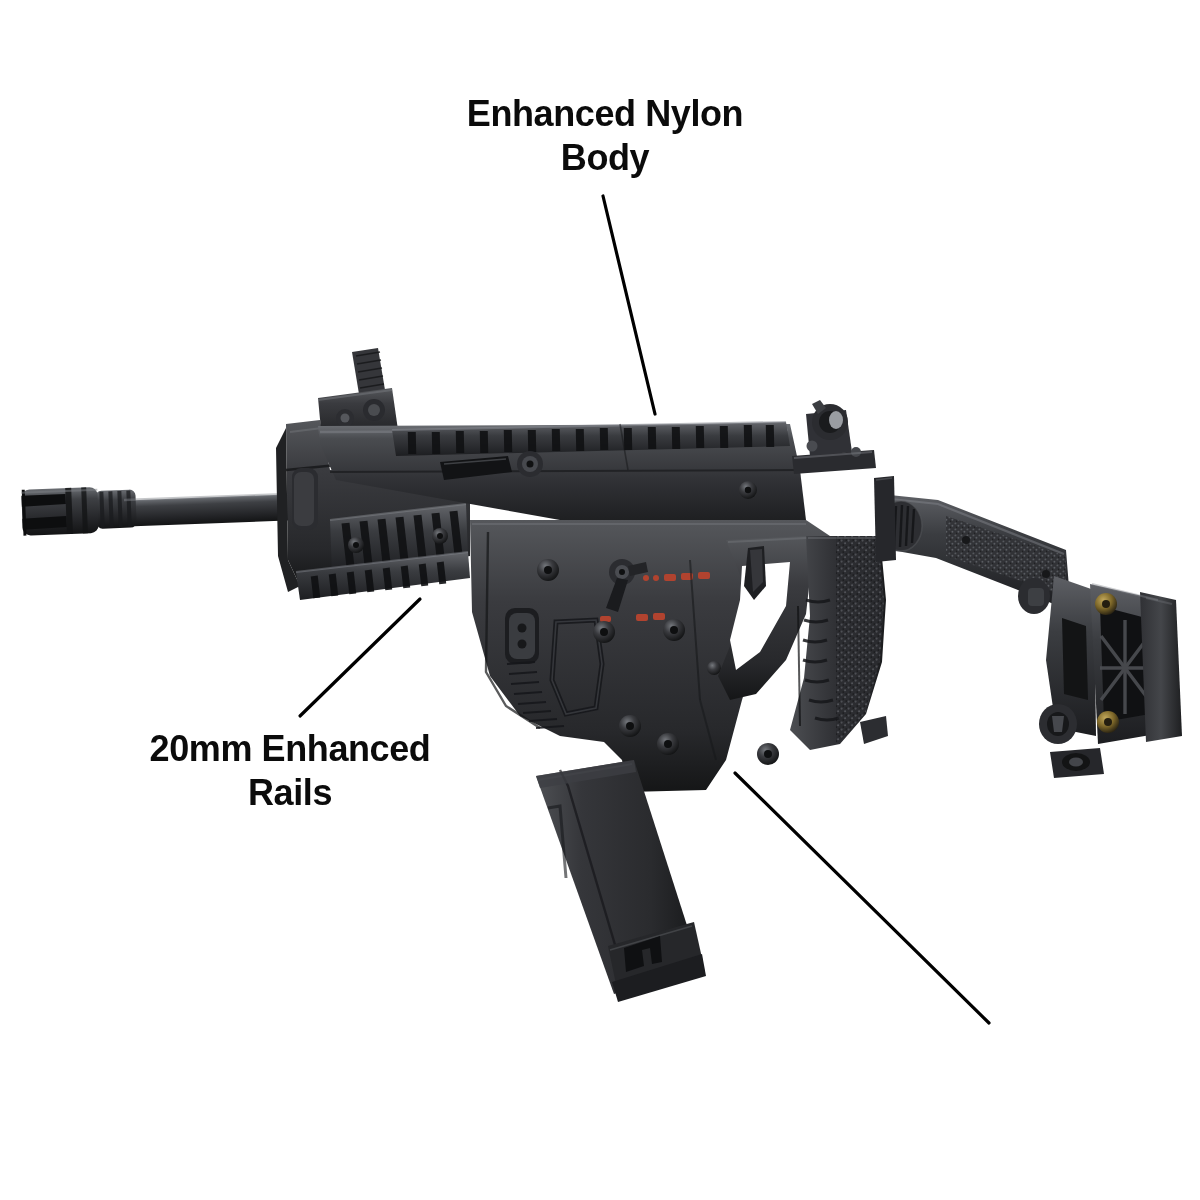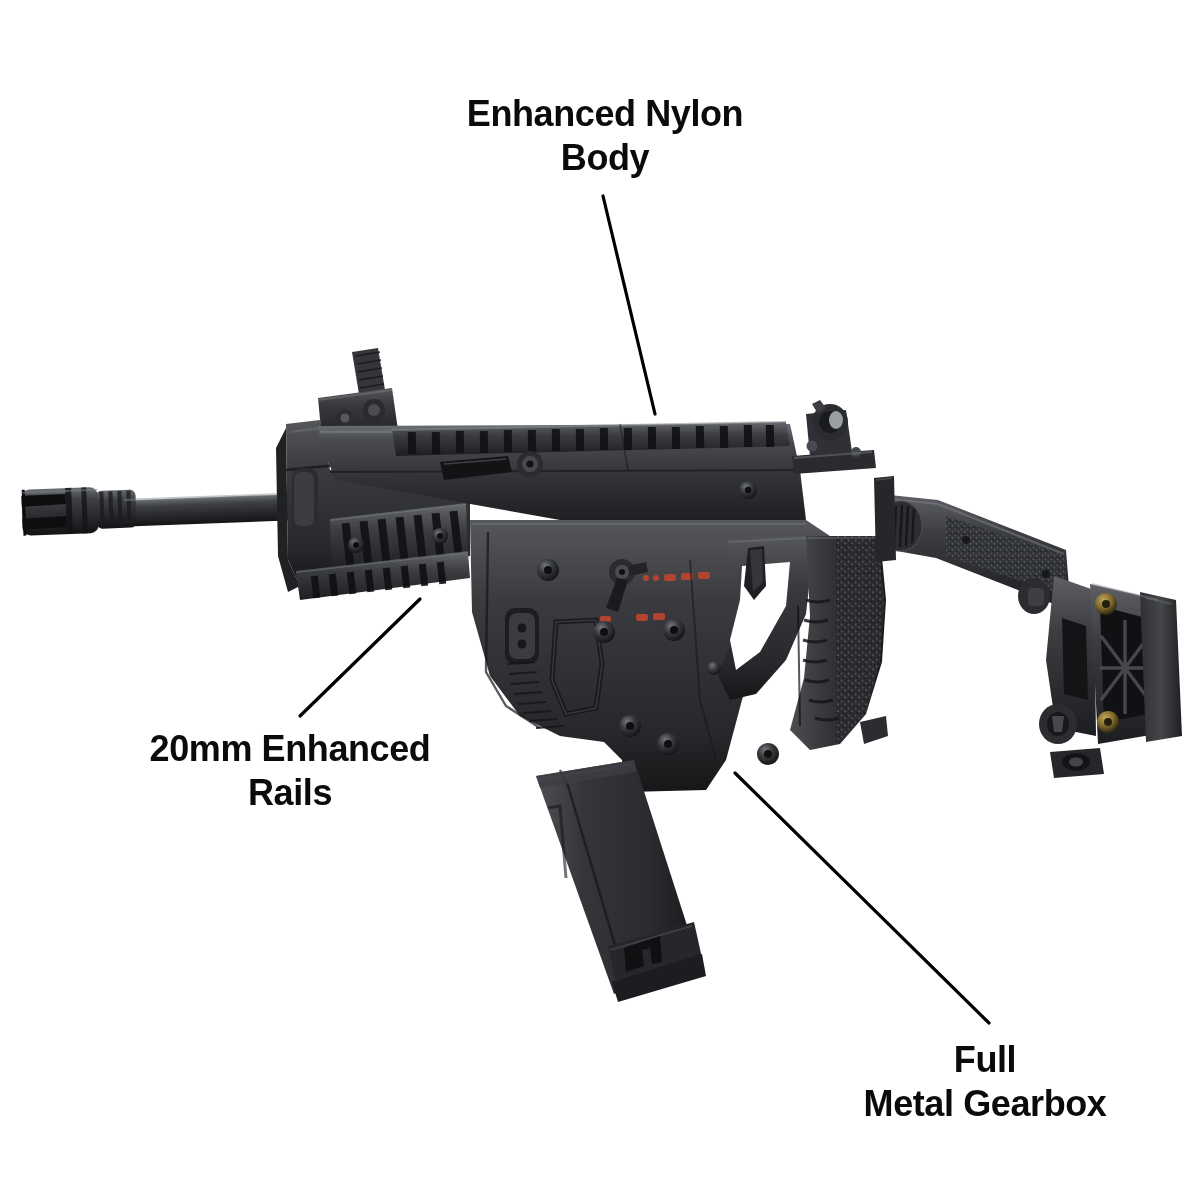--- a/index.html
+++ b/index.html
@@ -434,16 +434,14 @@
       <line x1="735" y1="773" x2="989" y2="1023"></line>
     </g>
   </svg>
 
   <div class="callout" id="callout-body">Enhanced Nylon
 Body</div>
 
   <div class="callout" id="callout-rails">20mm Enhanced
 Rails</div>
 
-  <div class="callout" id="callout-gearbox">Full
-Metal Gearbox</div>
 
 </div>
 
 </body></html>

